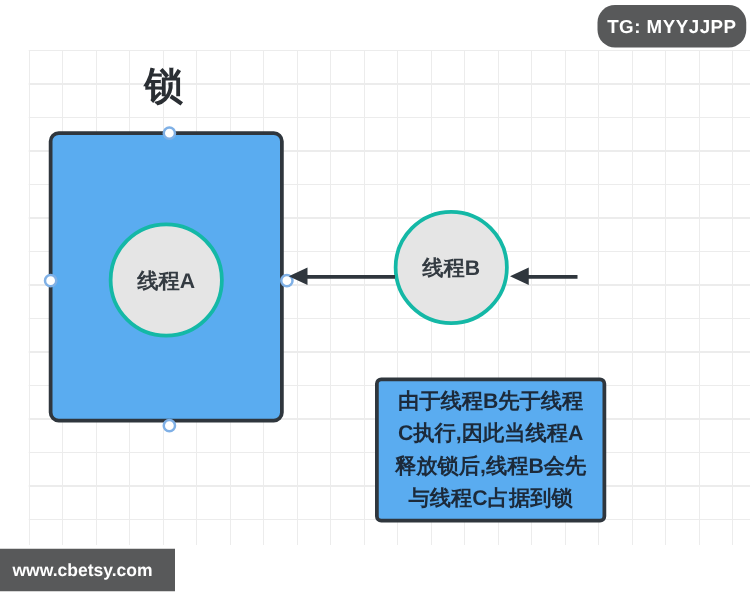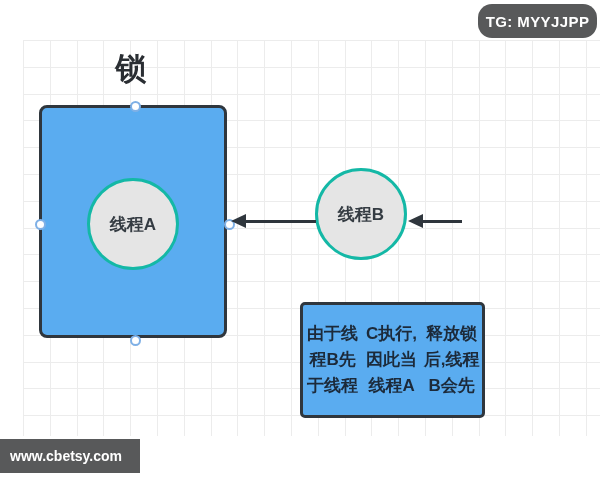--- a/index.html
+++ b/index.html
@@ -62,21 +62,21 @@
     border-right:15px solid #2f363d;
   }
   .arrow1-line{left:245px;width:71px;}
   .arrow1-head{left:231px;}
   .arrow2-line{left:421px;width:41px;}
   .arrow2-head{left:408px;}
   
   .note{
     position:absolute;left:300px;top:302px;width:185px;height:116px;
     box-sizing:border-box;background:#5aacf0;border:3px solid #2f363d;border-radius:5px;
-    display:flex;flex-direction:row;align-items:center;justify-content:center;
+    display:flex;flex-direction:column;align-items:center;justify-content:center;
     color:#1c2a3a;font-size:17px;font-weight:bold;line-height:26px;text-align:center;
   }
 </style>
 </head>
 <body>
 
 <div id="stage">
 
   <div class="grid"></div>
 
@@ -103,17 +103,18 @@
   <div class="arrow-line arrow1-line"></div>
   <div class="arrow-head arrow1-head"></div>
 
   <div class="arrow-line arrow2-line"></div>
   <div class="arrow-head arrow2-head"></div>
 
   <div class="note">
     <div>由于线程B先于线程</div>
     <div>C执行,因此当线程A</div>
     <div>释放锁后,线程B会先</div>
+    <div>与线程C占据到锁</div>
   </div>
 
   <div class="watermark">www.cbetsy.com</div>
 
 </div>
 
 </body></html>

